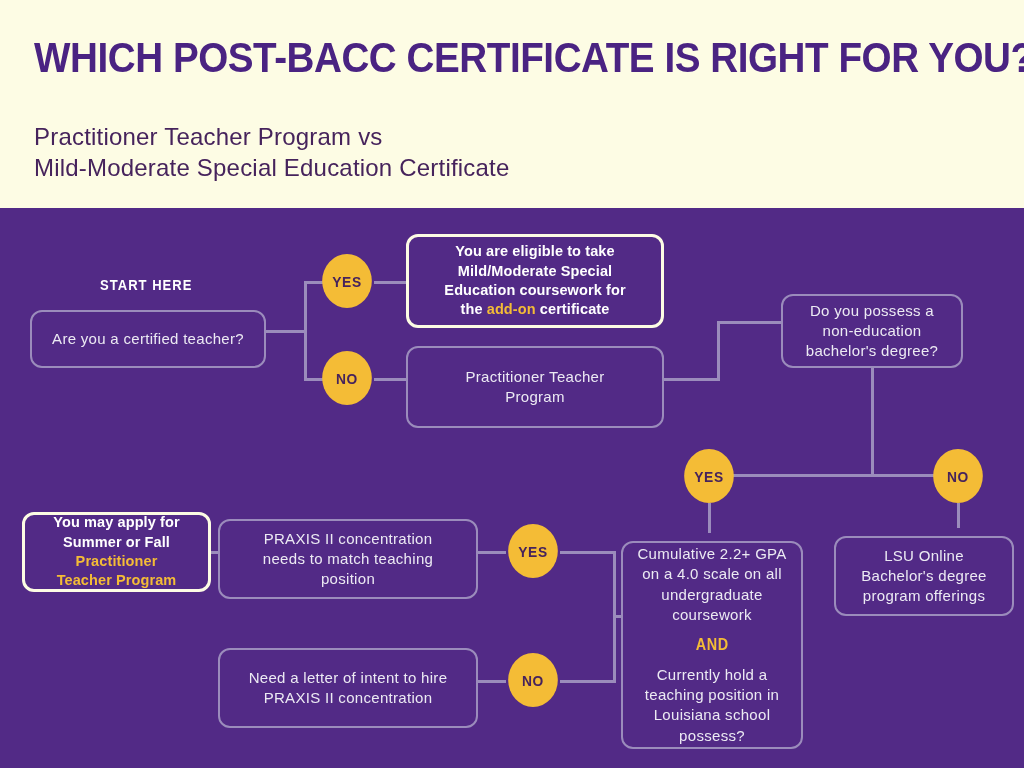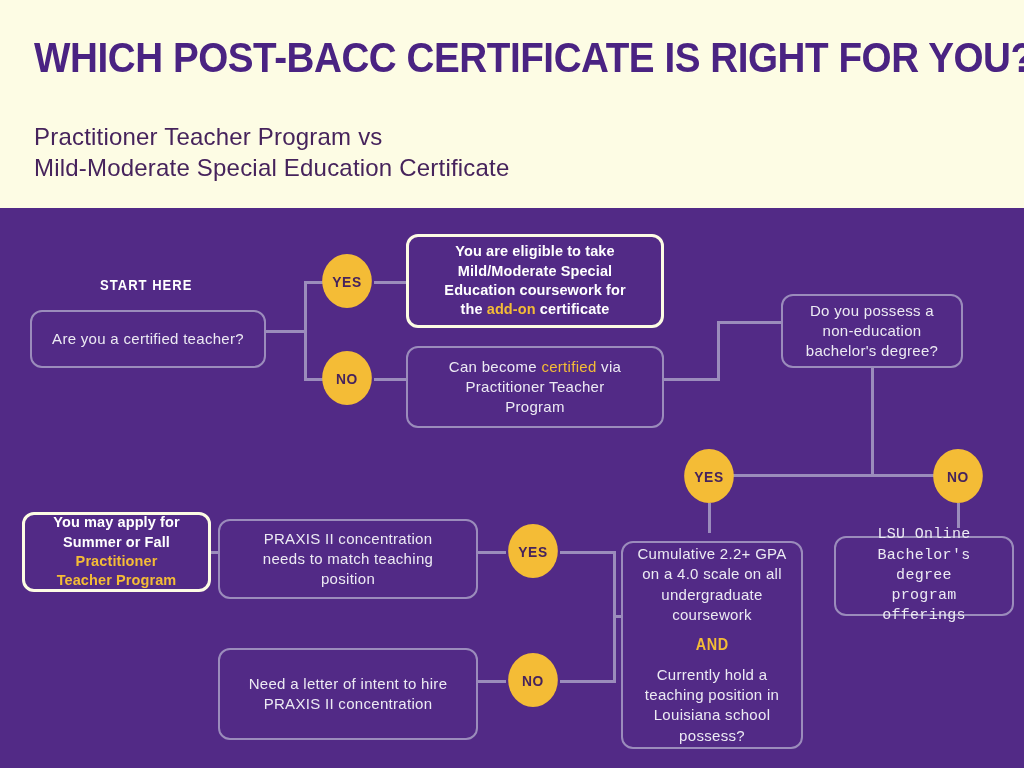--- a/index.html
+++ b/index.html
@@ -210,21 +210,20 @@
     <div class="circle" style="left:320px; top:143px;">NO</div>
 
     <div class="node highlight" style="left:406px; top:26px; width:258px; height:94px; padding:0 12px;">
       <span class="l1">You are eligible to take</span>
       <span class="l1">Mild/Moderate Special</span>
       <span class="l1">Education coursework for</span>
       <span class="l1"><span>the </span><span class="gold">add-on</span><span> certificate</span></span>
     </div>
 
     <div class="node plain" style="left:406px; top:130px; width:258px; height:82px; padding:0 12px;">
-      <span class="l1"><span>Can become </span><span class="gold">certified</span><span> via</span></span>
       <span class="l1">Practitioner Teacher</span>
       <span class="l1">Program</span>
     </div>
 
     <div class="node plain" style="left:781px; top:78px; width:182px; height:74px; padding:0 10px;">
       <span class="l1">Do you possess a</span>
       <span class="l1">non-education</span>
       <span class="l1">bachelor's degree?</span>
     </div>
 
@@ -238,41 +237,41 @@
       <span class="l1 gold-strong">Practitioner</span>
       <span class="l1 gold-strong">Teacher Program</span>
     </div>
 
     <div class="node plain" style="left:218px; top:303px; width:260px; height:80px; padding:0 12px;">
       <span class="l1">PRAXIS II concentration</span>
       <span class="l1">needs to match teaching</span>
       <span class="l1">position</span>
     </div>
 
-    <div class="node plain" style="left:218px; top:432px; width:260px; height:92px; padding:0 10px;">
+    <div class="node plain" style="left:218px; top:432px; width:260px; height:80px; padding:0 10px;">
       <span class="l1">Need a letter of intent to hire</span>
       <span class="l1">PRAXIS II concentration</span>
     </div>
 
     <div class="circle" style="left:506px; top:316px;">YES</div>
 
     <div class="circle" style="left:506px; top:445px;">NO</div>
 
     <div class="node plain" style="left:621px; top:325px; width:182px; height:208px; padding:0 8px;">
       <span class="l1">Cumulative 2.2+ GPA</span>
       <span class="l1">on a 4.0 scale on all</span>
       <span class="l1">undergraduate</span>
       <span class="l1">coursework</span>
       <span class="and-label">AND</span>
       <span class="l1">Currently hold a</span>
       <span class="l1">teaching position in</span>
       <span class="l1">Louisiana school</span>
       <span class="l1">possess?</span>
     </div>
 
-    <div class="node plain" style="left:834px; top:320px; width:180px; height:80px; padding:0 10px;font-family:Liberation Mono, monospace;">
+    <div class="node plain" style="left:834px; top:320px; width:180px; height:80px; padding:0 10px;">
       <span class="l1">LSU Online</span>
       <span class="l1">Bachelor's degree</span>
       <span class="l1">program offerings</span>
     </div>
 
   </div>
 </div>
 
 </body></html>

